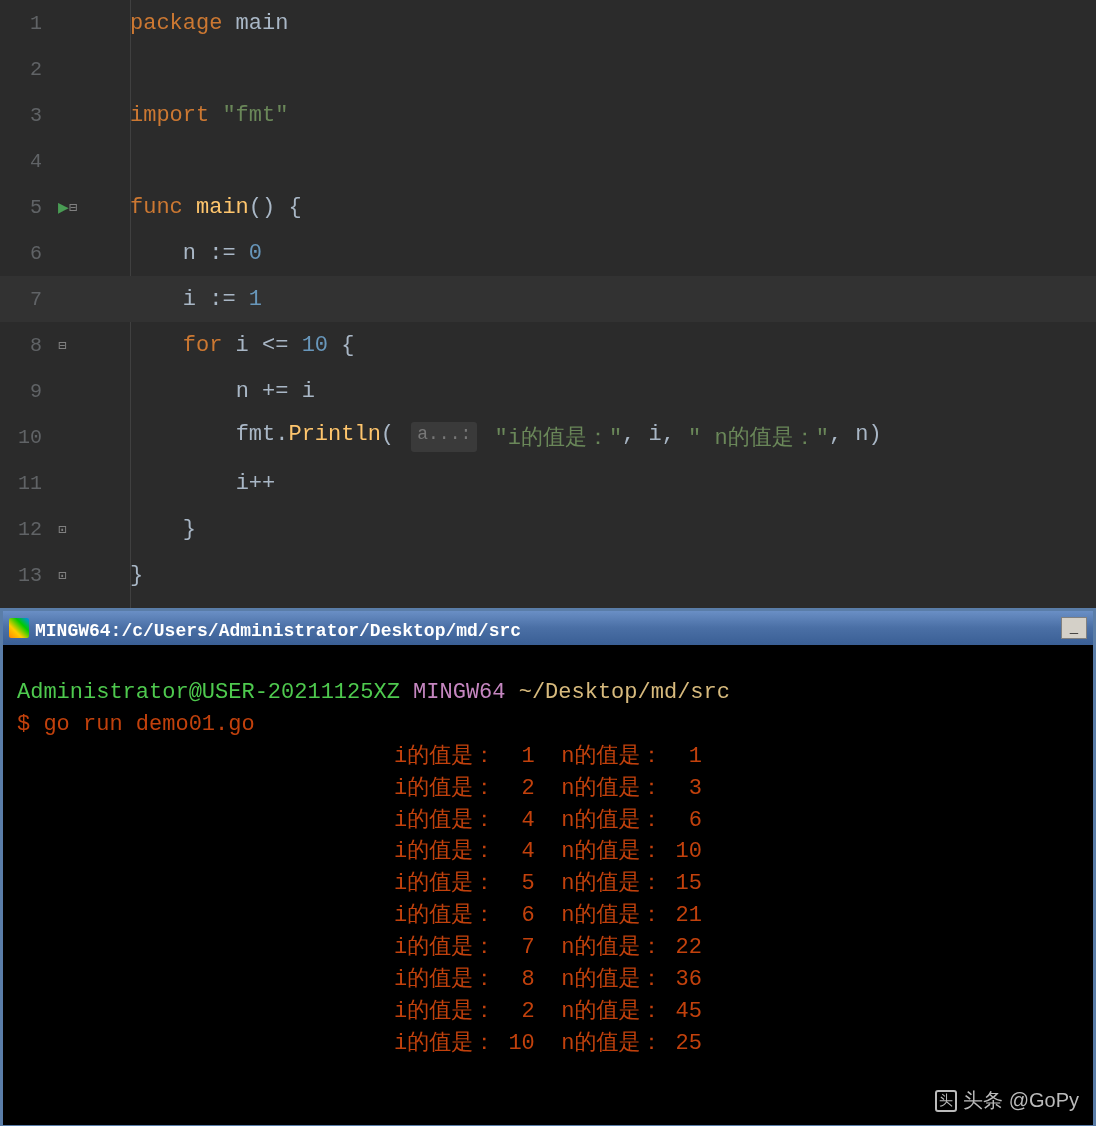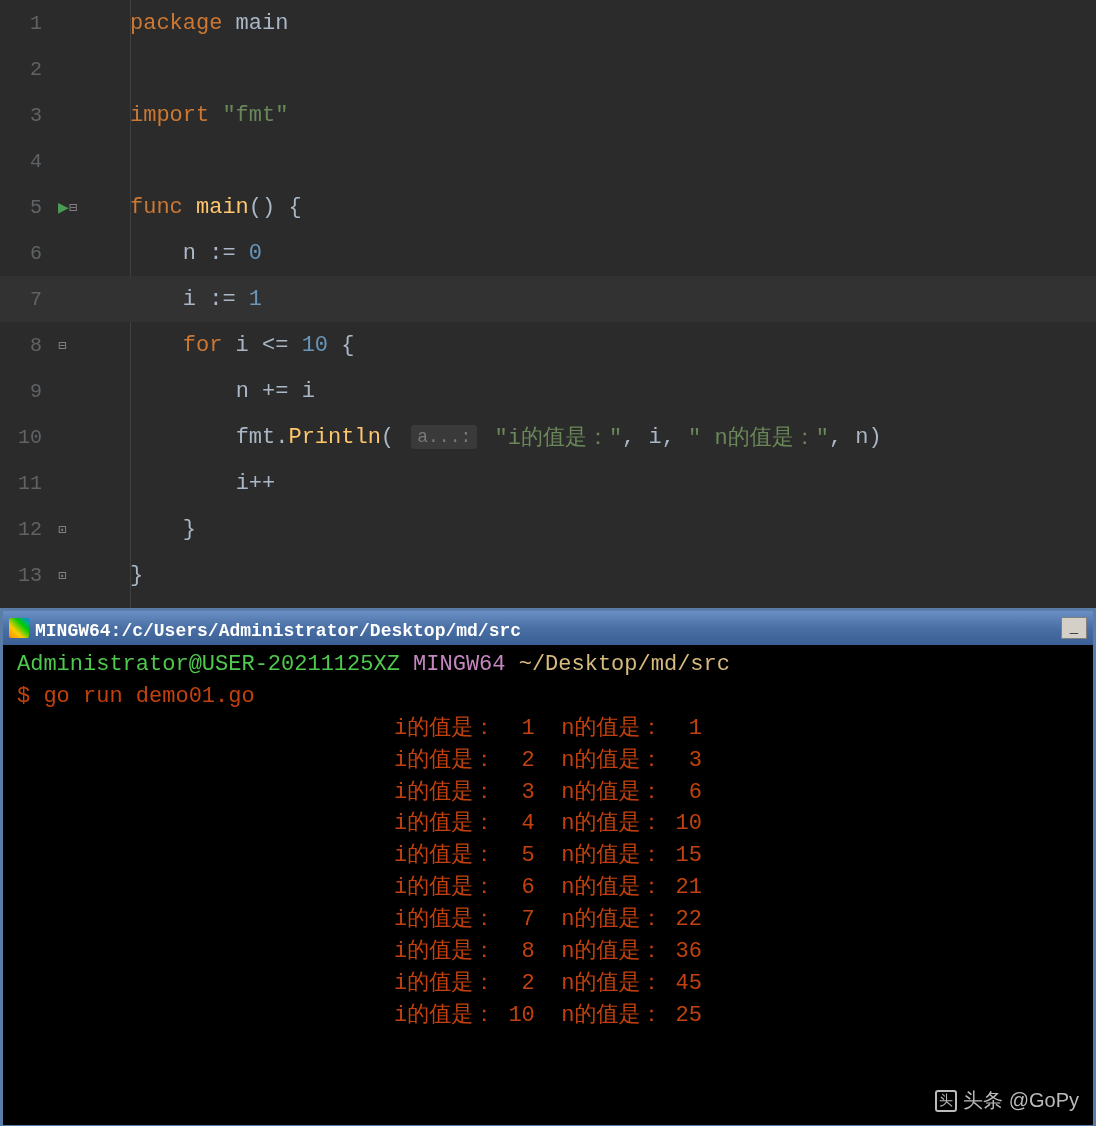--- a/index.html
+++ b/index.html
@@ -48,21 +48,20 @@
   .fold-icon {
     color: #808080;
     font-size: 14px;
     display: inline-block;
     width: 16px;
   }
   .code {
     padding-left: 20px;
     white-space: pre;
     display: flex;
-    align-items: center;
   }
   .kw { color: #cc7832; }
   .fn { color: #ffc66d; }
   .str { color: #6a8759; }
   .num { color: #6897bb; }
   .ident { color: #a9b7c6; }
   .punct { color: #a9b7c6; }
   .hint {
     background: #3a3a3a;
     color: #787878;
@@ -110,21 +109,21 @@
     border: 1px solid #808080;
     margin-left: 2px;
     display: flex;
     align-items: center;
     justify-content: center;
     font-size: 14px;
     color: #000;
   }
   .terminal-body {
     background: #000;
-    padding: 4px 14px 10px 14px;
+    padding: 32px 14px 10px 14px;
     font-size: 22px;
     line-height: 1.45;
     font-family: 'Consolas', 'Courier New', monospace;
     color: #e8e8e8;
     height: 480px;
     position: relative;
   }
   .t-green { color: #4ec94e; }
   .t-magenta { color: #c586c0; }
   .t-yellow { color: #d7ba7d; }
@@ -242,21 +241,21 @@
       <span class="t-green">Administrator@USER-20211125XZ</span>
       <span class="t-white"> </span>
       <span class="t-magenta">MINGW64</span>
       <span class="t-white"> </span>
       <span class="t-yellow">~/Desktop/md/src</span>
     </div>
     <div class="t-white">$ go run demo01.go</div>
     <div id="term-output">
         <div class="output-line t-white">i的值是：  1  n的值是：  1</div>
         <div class="output-line t-white">i的值是：  2  n的值是：  3</div>
-        <div class="output-line t-white">i的值是：  3  n的值是：  6</div>
+        <div class="output-line t-white">i的值是：  4  n的值是：  6</div>
         <div class="output-line t-white">i的值是：  4  n的值是： 10</div>
         <div class="output-line t-white">i的值是：  5  n的值是： 15</div>
         <div class="output-line t-white">i的值是：  6  n的值是： 21</div>
         <div class="output-line t-white">i的值是：  7  n的值是： 22</div>
         <div class="output-line t-white">i的值是：  8  n的值是： 36</div>
         <div class="output-line t-white">i的值是：  2  n的值是： 45</div>
         <div class="output-line t-white">i的值是： 10  n的值是： 25</div>
       </div>
     <div class="watermark">
       <span class="wm-logo">头</span>

